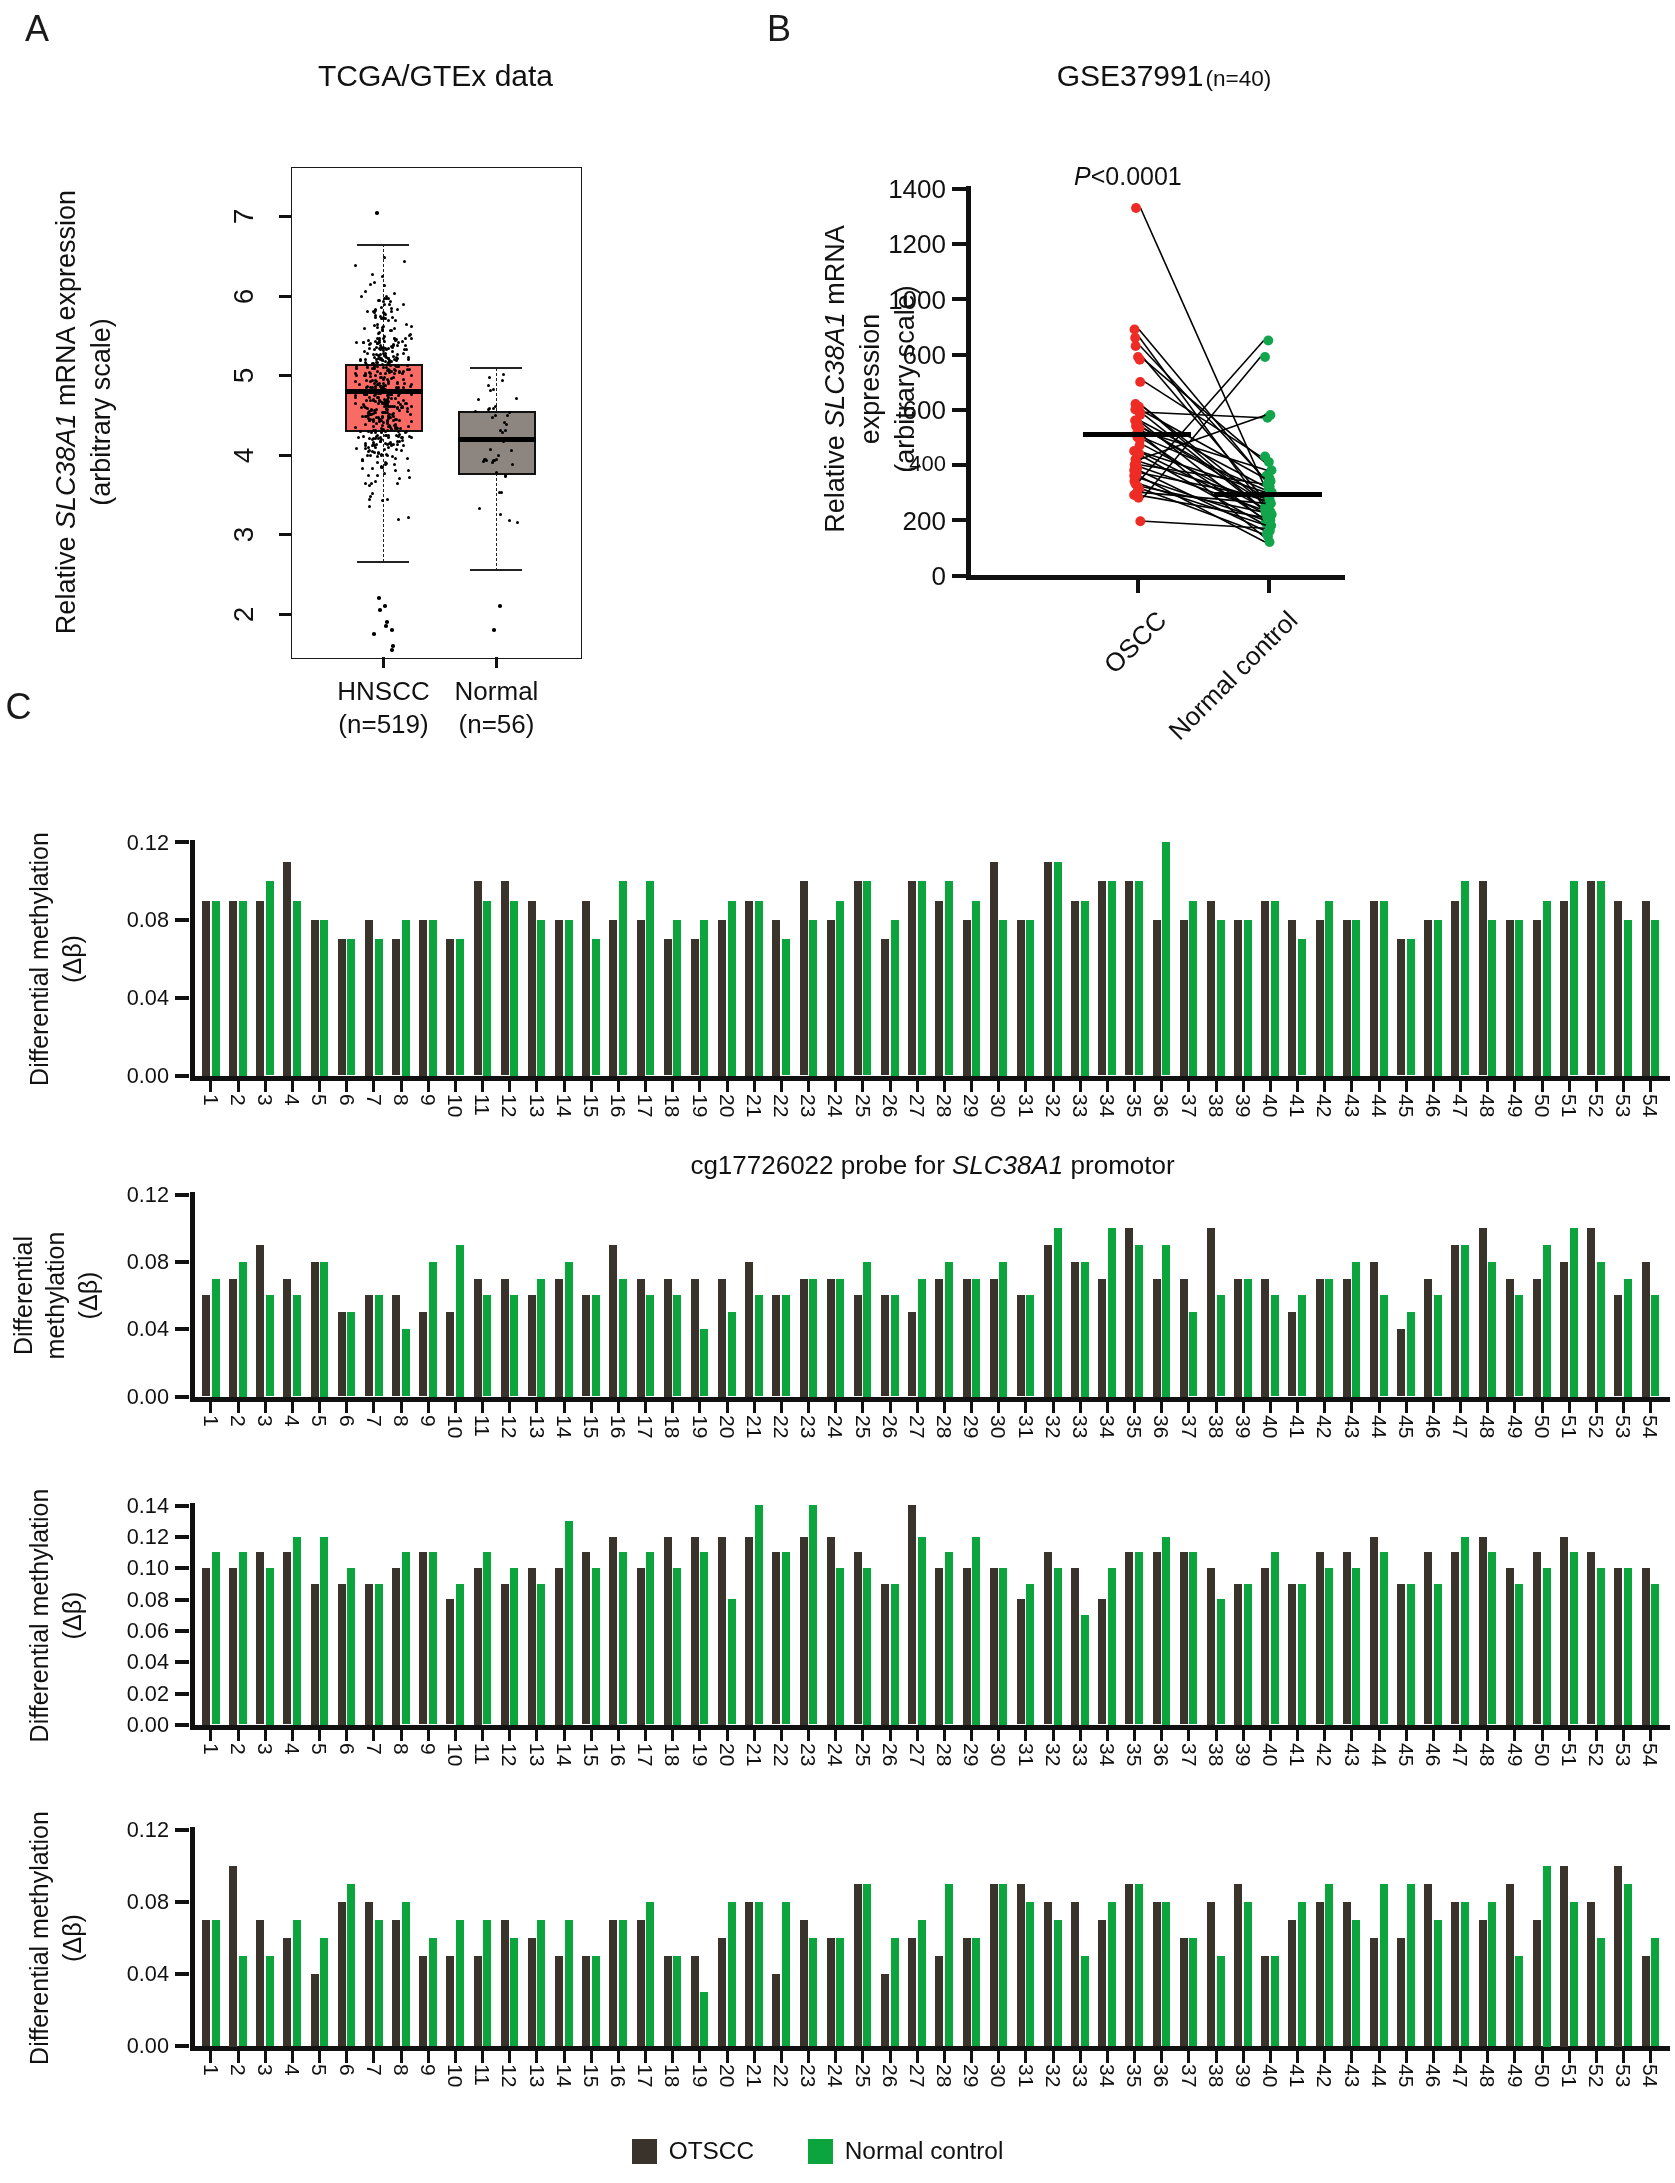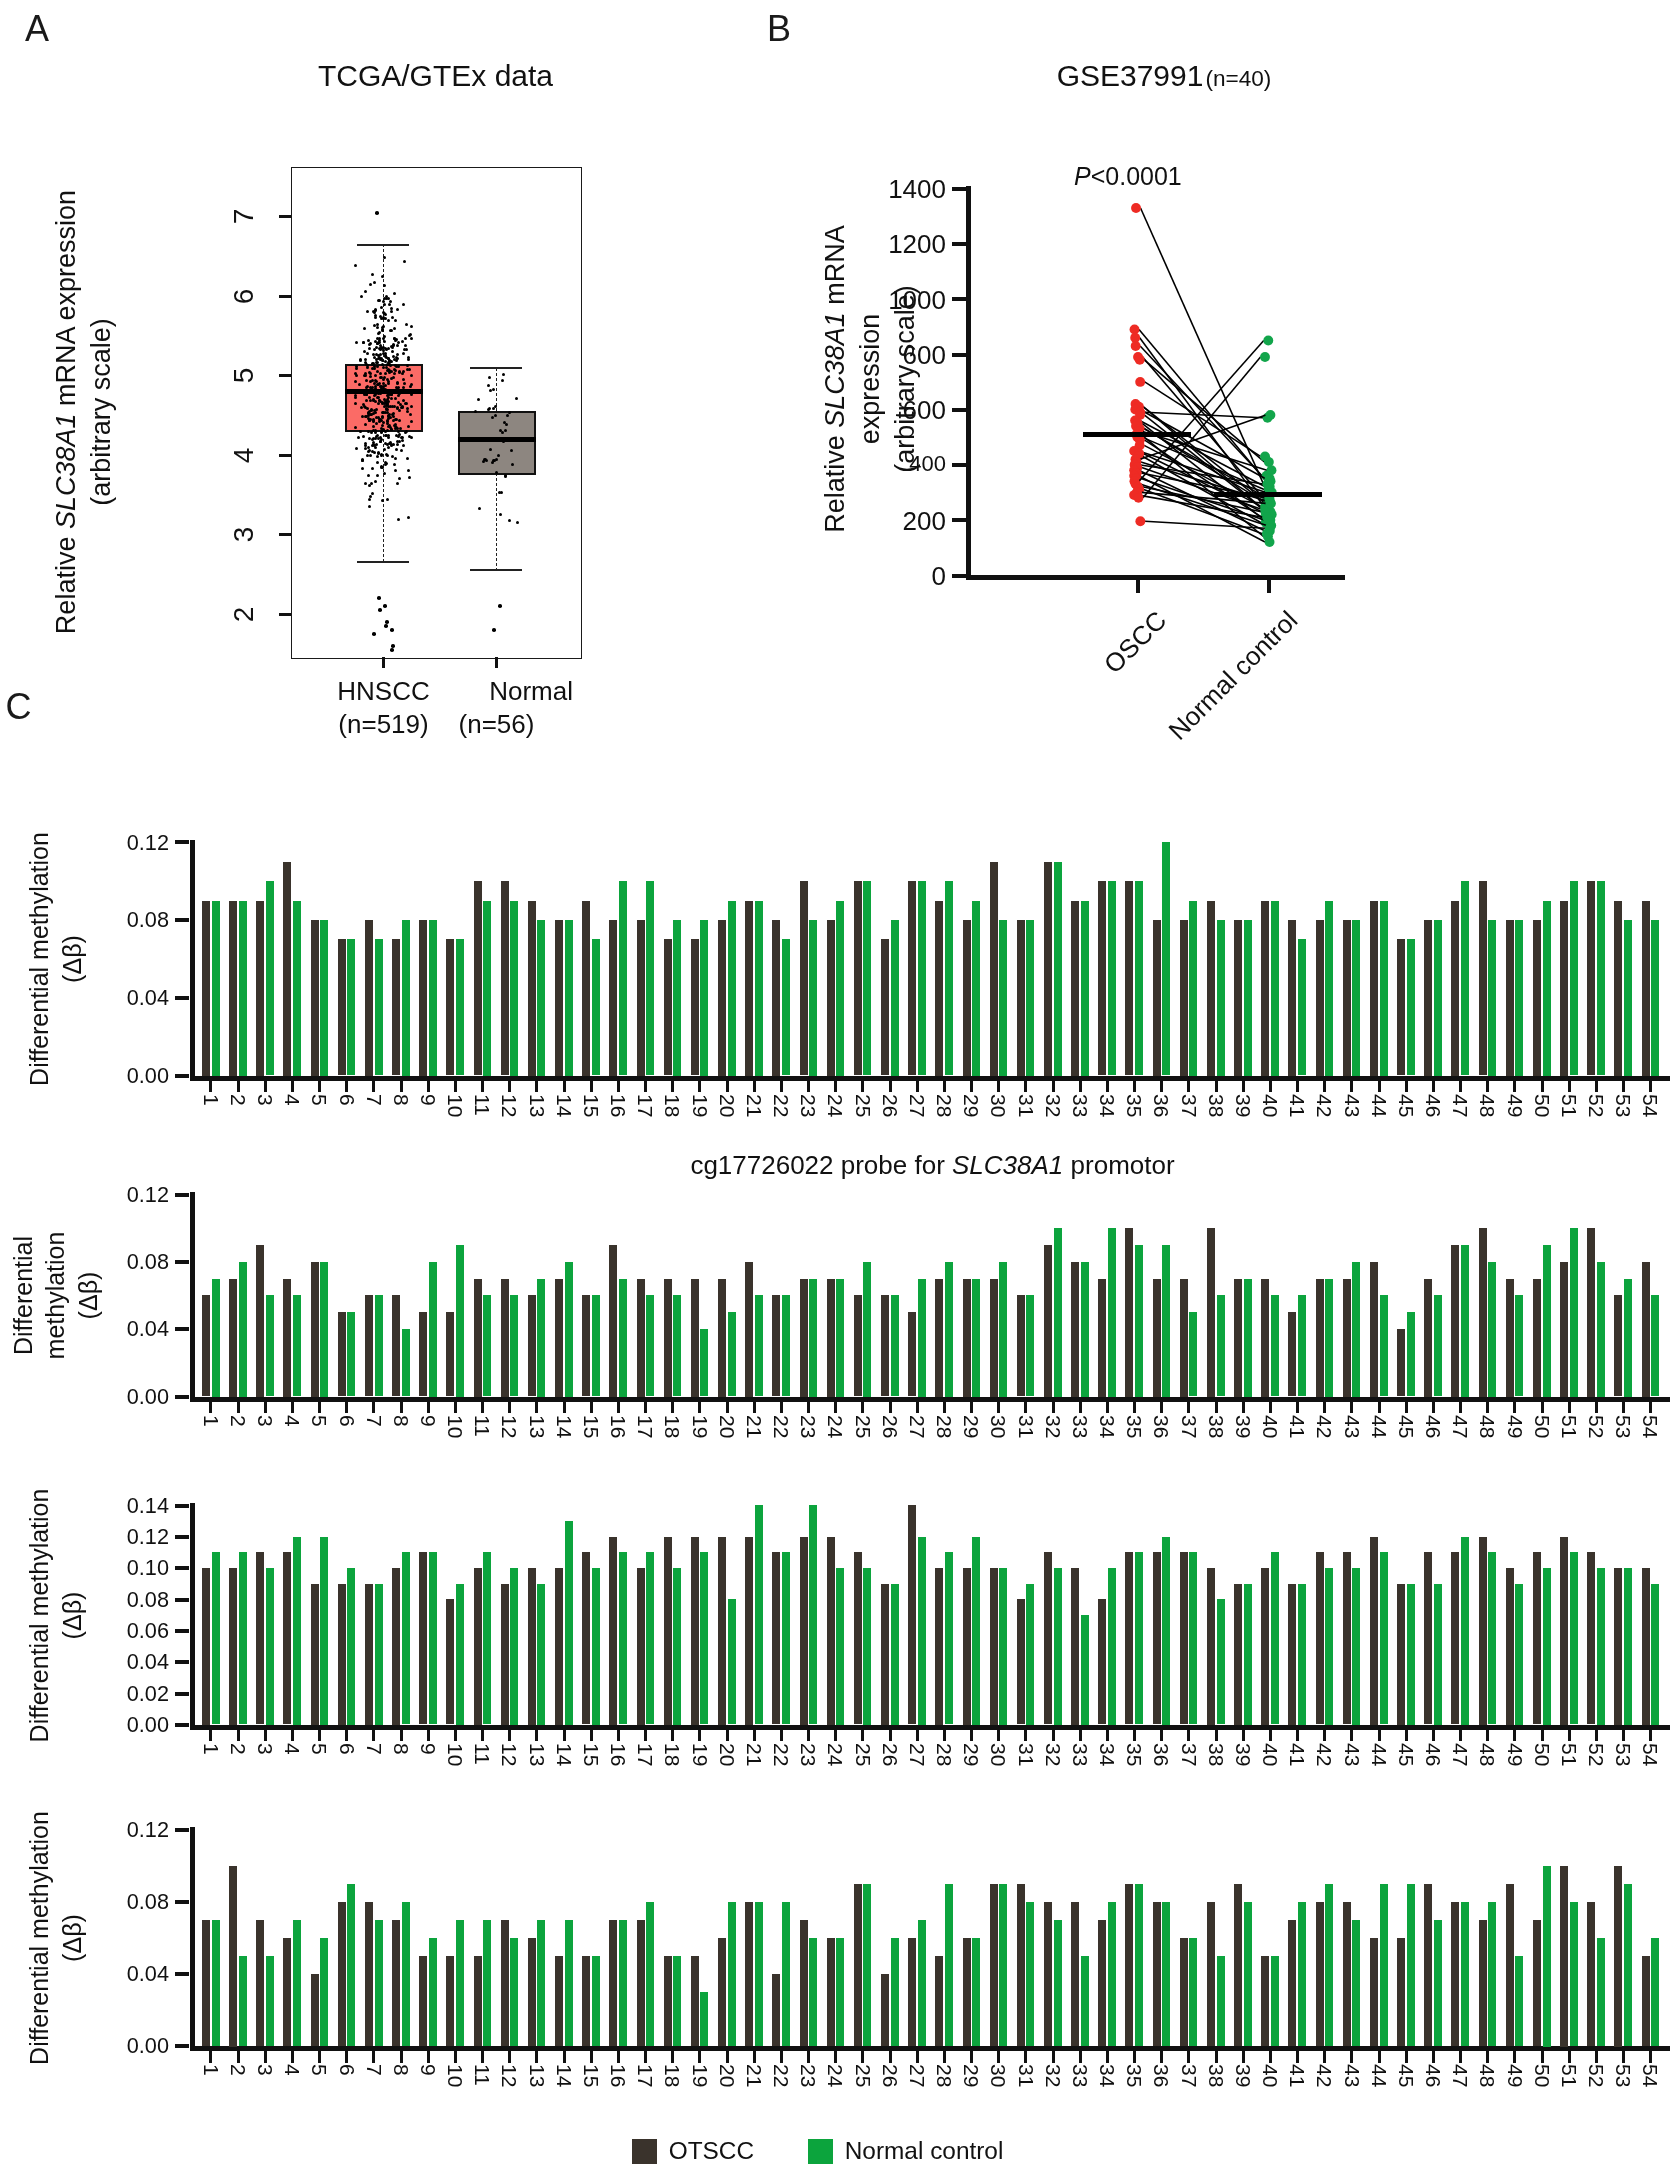--- a/index.html
+++ b/index.html
@@ -638,21 +638,21 @@
     <div style="position: absolute; left: 516px; top: 521px; width: 3.2px; height: 3.2px; border-radius: 50%; background: rgb(0, 0, 0);"></div>
     <div style="position: absolute; left: 510px; top: 449px; width: 3.2px; height: 3.2px; border-radius: 50%; background: rgb(0, 0, 0);"></div>
     <div style="position: absolute; left: 511px; top: 463px; width: 3.2px; height: 3.2px; border-radius: 50%; background: rgb(0, 0, 0);"></div>
     <div style="position: absolute; left: 488px; top: 376px; width: 3.2px; height: 3.2px; border-radius: 50%; background: rgb(0, 0, 0);"></div>
     <div style="position: absolute; left: 484px; top: 458px; width: 3.2px; height: 3.2px; border-radius: 50%; background: rgb(0, 0, 0);"></div>
     <div style="position: absolute; left: 508px; top: 519px; width: 3.2px; height: 3.2px; border-radius: 50%; background: rgb(0, 0, 0);"></div>
     <div style="position: absolute; left: 482px; top: 460px; width: 3.2px; height: 3.2px; border-radius: 50%; background: rgb(0, 0, 0);"></div>
     <div style="position: absolute; left: 498px; top: 604px; width: 3.6px; height: 3.6px; border-radius: 50%; background: rgb(0, 0, 0);"></div>
     <div style="position: absolute; left: 492px; top: 628px; width: 3.6px; height: 3.6px; border-radius: 50%; background: rgb(0, 0, 0);"></div>
     <div style="position: absolute; left: 420px; top: 675px; width: 153px; text-align: center; font-size: 26px; line-height: 33px;">
-      <div style="position: static; text-align: right;">Normal</div>
+      <div style="position: static;">Normal</div>
       <div style="position: static;">(n=56)</div>
     </div>
     <div style="position: absolute; left: 32px; top: 167px; width: 104px; height: 490px;">
       <div class="vlabel-inner" style="width: 490px; height: 104px; transform: rotate(-90deg) translateX(-490px); transform-origin: left top; font-size: 27px; line-height: 35px;">
         <div>Relative <i>SLC38A1</i> mRNA expression</div>
         <div>(arbitrary scale)</div>
       </div>
     </div>
     <div style="position: absolute; left: 966px; top: 186px; width: 4.5px; height: 394px; background: rgb(17, 17, 17);"></div>
     <div style="position: absolute; left: 966px; top: 575px; width: 379px; height: 4.5px; background: rgb(17, 17, 17);"></div>

